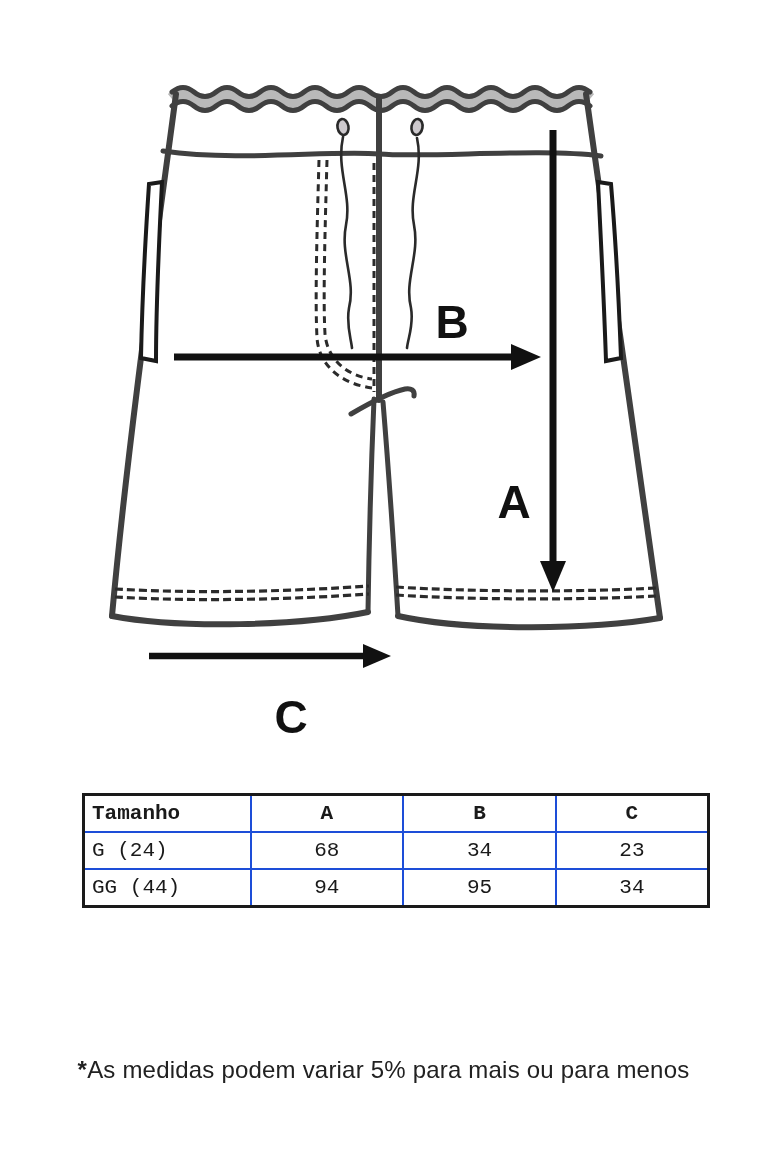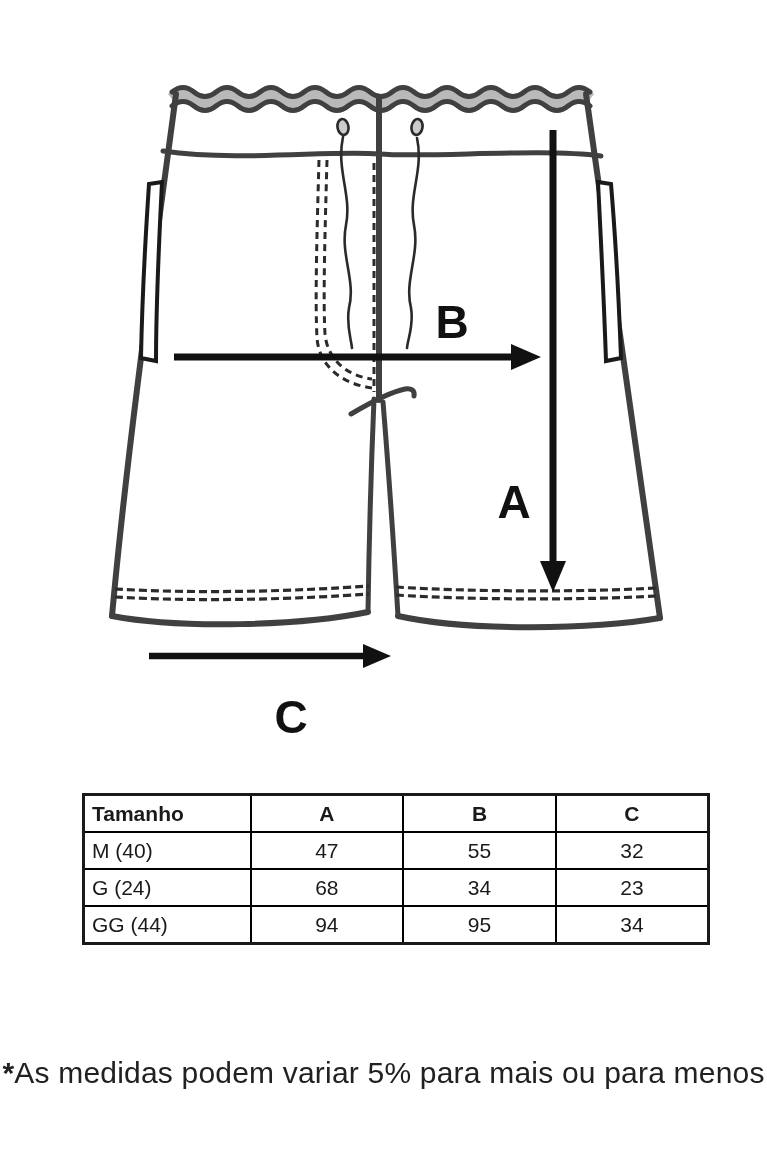--- a/index.html
+++ b/index.html
@@ -34,42 +34,43 @@
     left: 82px;
     top: 793px;
     width: 628px;
     border-collapse: collapse;
     table-layout: fixed;
     border: 3px solid #1a1a1a;
     color: #1a1a1a;
     font-size: 21px;
   }
   .size-table th, .size-table td {
-    border: 2px solid #000000;
+    border: 2px solid #1d4ed8;
     height: 35px;
     text-align: center;
     padding: 0;
     overflow: hidden;
     white-space: nowrap;
+    font-family: Liberation Mono, monospace;
   }
   .size-table th { font-weight: 700; }
   .size-table td { font-weight: 400; }
   .size-table .col-size { width: 25.2%; }
   .size-table th.first-col, .size-table td.first-col {
     text-align: left;
     padding-left: 7px;
   }
   .footnote {
     position: absolute;
     top: 1056px;
     left: 0;
     width: 100%;
     margin: 0;
     text-align: center;
-    font-size: 30px;
+    font-size: 24px;
     font-weight: 400;
     letter-spacing: 0.2px;
     color: #212121;
   }
   .footnote b { font-weight: 700; }
 </style>
 </head>
 <body>
 
 <div class="page">
@@ -147,26 +148,20 @@
     <thead>
       <tr>
         <th class="first-col col-size">Tamanho</th>
         <th>A</th>
         <th>B</th>
         <th>C</th>
       </tr>
     </thead>
     <tbody>
       <tr>
-        <td class="first-col">M (40)</td>
-        <td>47</td>
-        <td>55</td>
-        <td>32</td>
-      </tr>
-      <tr>
         <td class="first-col">G (24)</td>
         <td>68</td>
         <td>34</td>
         <td>23</td>
       </tr>
       <tr>
         <td class="first-col">GG (44)</td>
         <td>94</td>
         <td>95</td>
         <td>34</td>

